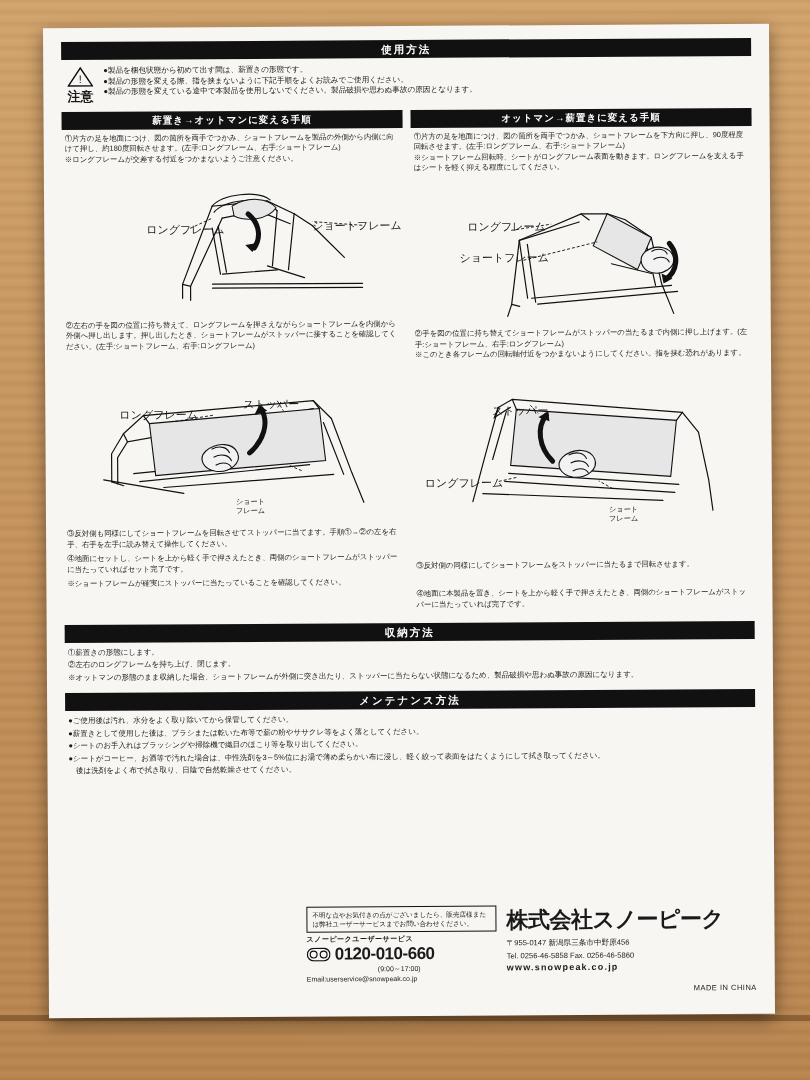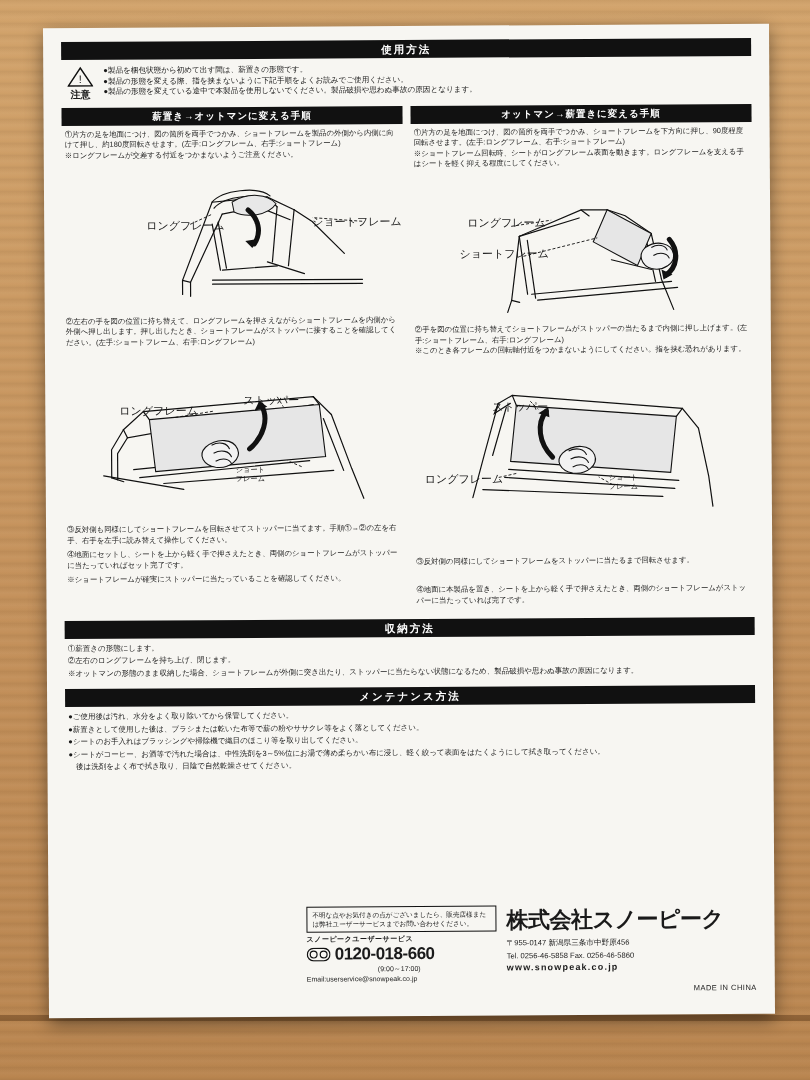--- a/index.html
+++ b/index.html
@@ -51,21 +51,21 @@
   .col{width:341px;}
   .colbar{
     background:#111;color:#fff;text-align:center;font-size:9.5px;font-weight:bold;
     padding:2.5px 0;letter-spacing:1px;
   }
   .step{font-size:7.4px;line-height:10.2px;margin:4px 3px 0 3px;}
   .step div{margin-bottom:0.5px;}
   .fig{position:relative;height:150px;margin-top:2px;}
   .fig svg{position:absolute;left:0;top:0;}
   .lbl{position:absolute;font-size:11px;white-space:nowrap;}
-  .lbl2{position:absolute;font-size:7.2px;white-space:nowrap;line-height:9px;}
+  .lbl2{position:absolute;font-size:7.2px;white-space:nowrap;line-height:9px;margin-top:28px;}
 
   .tail{font-size:7.4px;line-height:11.5px;margin:4px 3px 0 3px;}
   .tail div{margin-bottom:2px;}
 
   .sectionbar{margin-top:10px;}
   .plain{font-size:7.5px;line-height:11.5px;margin:4px 3px 0 3px;}
   .plain div{margin-bottom:1px;}
 
   
   .footer{
@@ -95,21 +95,21 @@
   <div class="inner">
 
     <div class="bar">使用方法</div>
 
     <div class="warn">
       <div class="tri">
         <svg width="26" height="22" viewBox="0 0 26 22">
           <polygon points="13,2 25,20 1,20" fill="none" stroke="#111" stroke-width="1.4"></polygon>
           <text x="13" y="17" font-size="11" text-anchor="middle" fill="#111" font-family="Liberation Sans, sans-serif">!</text>
         </svg>
-        <span style="font-size:10px;font-weight:bold;">注意</span>
+        <span style="font-size:13px;font-weight:bold;">注意</span>
       </div>
       <div class="txt">
         <div>●製品を梱包状態から初めて出す間は、薪置きの形態です。</div>
         <div>●製品の形態を変える際、指を挟まないように下記手順をよくお読みでご使用ください。</div>
         <div>●製品の形態を変えている途中で本製品を使用しないでください。製品破損や思わぬ事故の原因となります。</div>
       </div>
     </div>
 
     <div class="cols">
 
@@ -319,21 +319,21 @@
     <div>
       <div class="contactbox">不明な点やお気付きの点がございましたら、販売店様または弊社ユーザーサービスまでお問い合わせください。</div>
       <div class="freebox">
         <div class="free">スノーピークユーザーサービス</div>
         <div class="freenum">
           <svg width="24" height="14" viewBox="0 0 24 14">
             <rect x="0.7" y="0.7" width="22.6" height="12.6" rx="6.3" fill="none" stroke="#111" stroke-width="1.3"></rect>
             <circle cx="7" cy="7" r="3.4" fill="none" stroke="#111" stroke-width="1.2"></circle>
             <circle cx="17" cy="7" r="3.4" fill="none" stroke="#111" stroke-width="1.2"></circle>
           </svg>
-          <span>0120-018-660</span>
+          <span>0120-010-660</span>
         </div>
         <div class="hours">(9:00～17:00)</div>
         <div class="email">Email:userservice@snowpeak.co.jp</div>
       </div>
     </div>
 
     <div class="brand">
       <div class="brandname">株式会社スノーピーク</div>
       <div class="addr">〒955-0147 新潟県三条市中野原456</div>
       <div class="addr">Tel. 0256-46-5858  Fax. 0256-46-5860</div>

